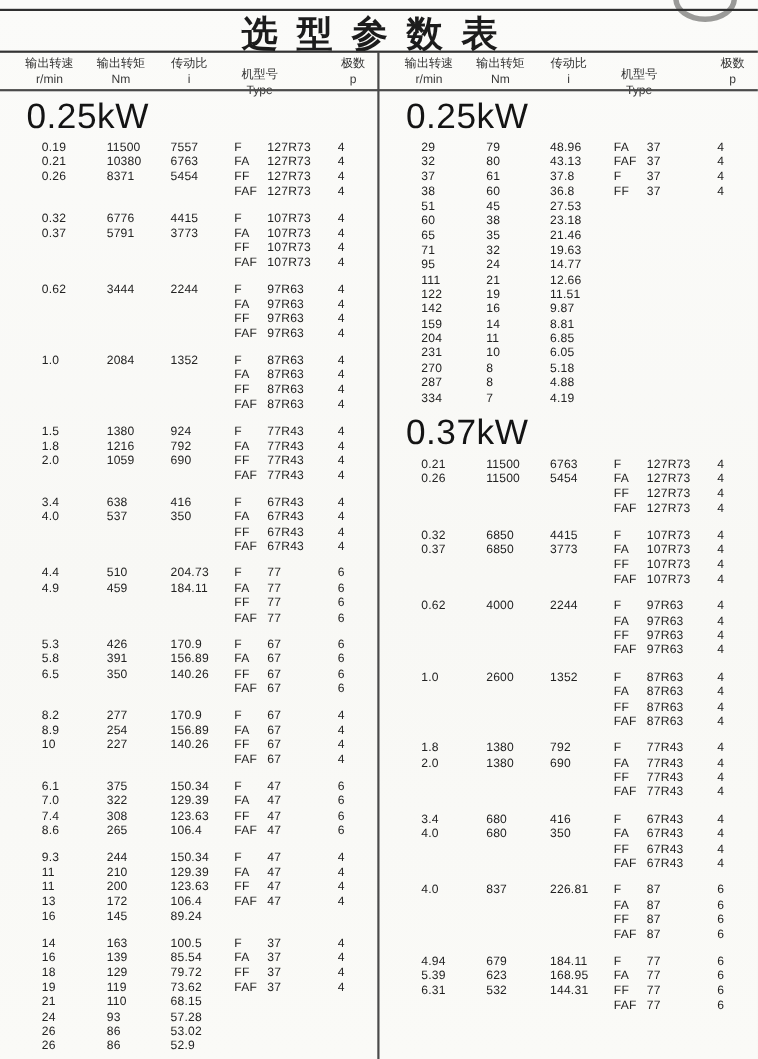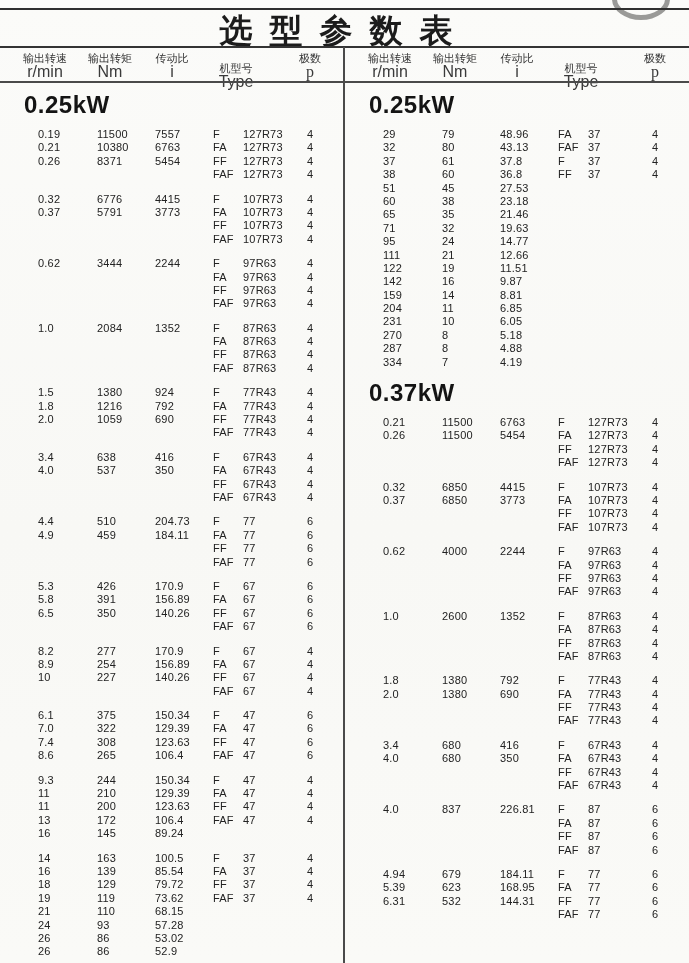--- a/index.html
+++ b/index.html
@@ -39,32 +39,32 @@
     box-sizing:border-box;
     color:#1c1c1c;
     white-space:nowrap;
   }
   
   .hdr{position:absolute;top:51px;width:380px;height:30px;}
   .hdr.left{left:0;}
   .hdr.right{left:345px;}
   .hcell{position:absolute;top:0;width:66px;text-align:center;
     font-size:11px;line-height:14px;color:#333;}
-  .hcell .en{font-size:16px;color:#3a3a3a;}
+  .hcell .en{font-size:11px;color:#3a3a3a;}
   .hc0{left:12px;}
   .hc1{left:77px;text-align:center;}
   .hc2{left:139px;}
   .hc3{left:203px;margin-top:10px;}
-  .hc4{left:277px;font-family:Liberation Serif, serif;}
+  .hc4{left:288px;}
   
   .col{position:absolute;top:88px;width:344px;height:875px;overflow:hidden;}
   .col.left{left:0;}
   .col.right{left:345px;}
   .kw{
-    font-size:24px;line-height:24px;font-weight:700;
+    font-size:32px;line-height:24px;font-weight:400;
     margin:5px 0 11px 24px;color:#141414;
     letter-spacing:0.5px;
   }
   .section + .section .kw{margin-top:12px;}
   .block{margin-bottom:11px;}
   .block:last-child{margin-bottom:0;}
   .row{
     display:flex;
     height:13.4px;line-height:13.4px;
     padding-left:38px;

